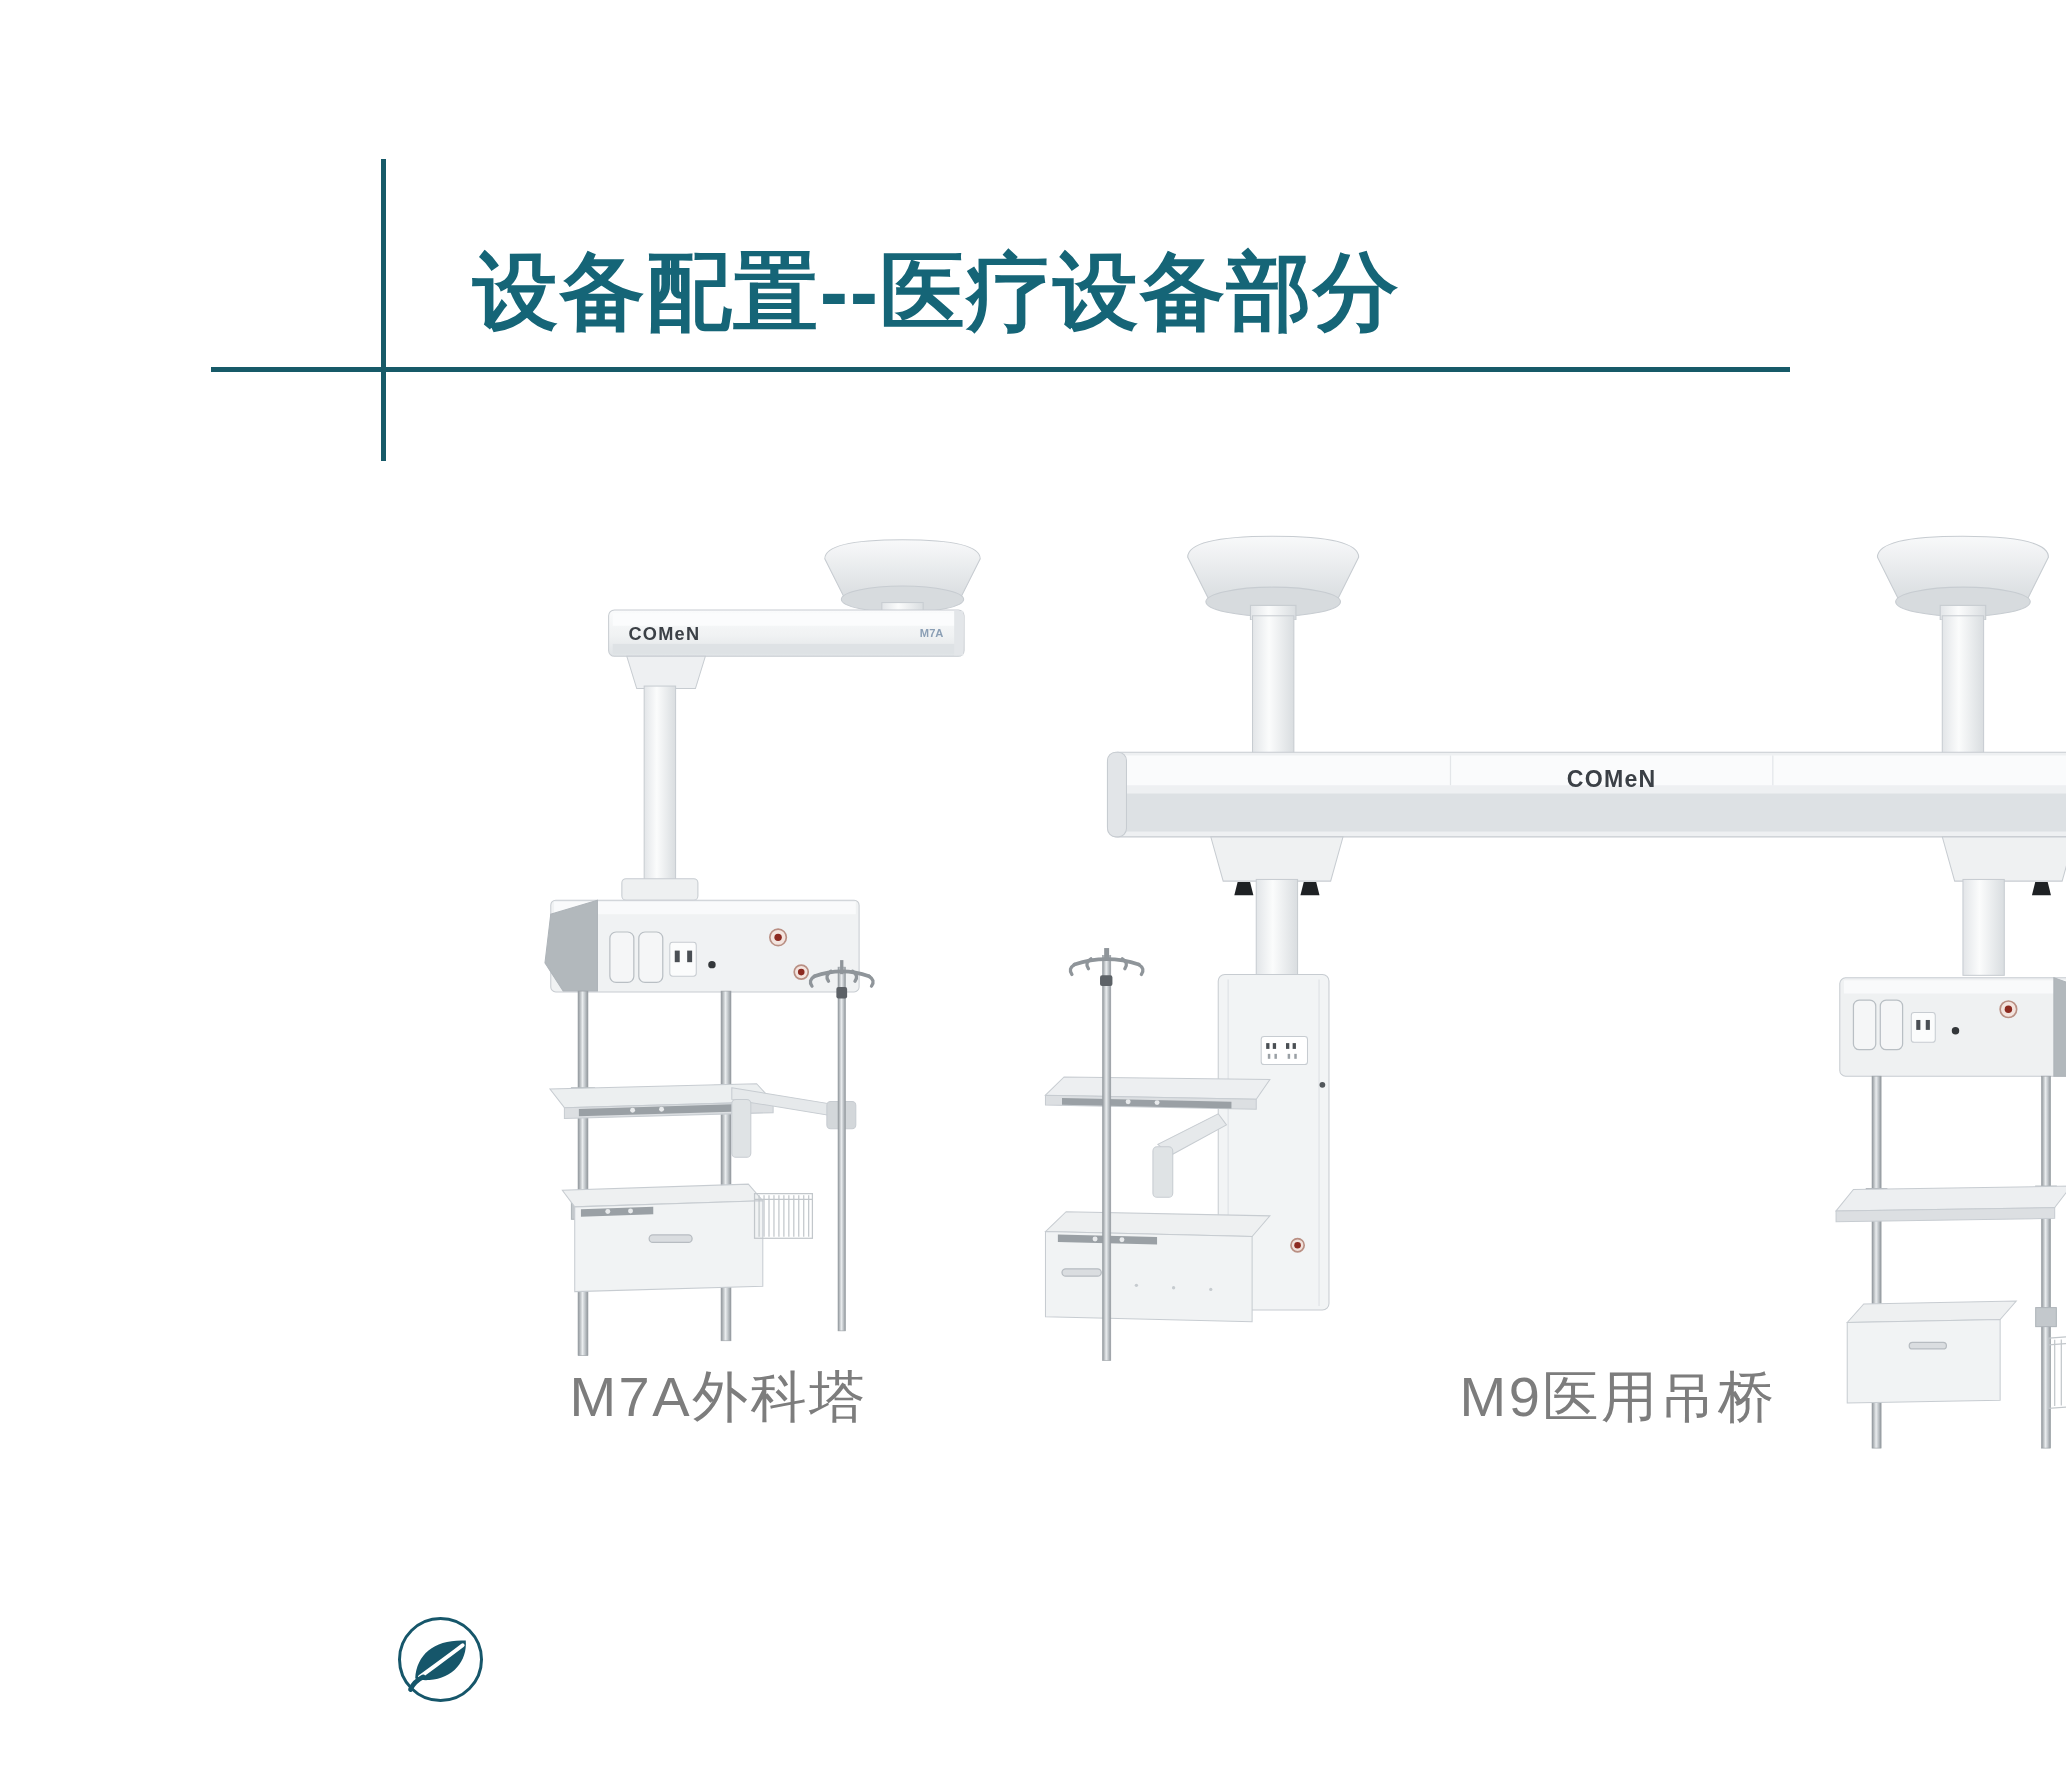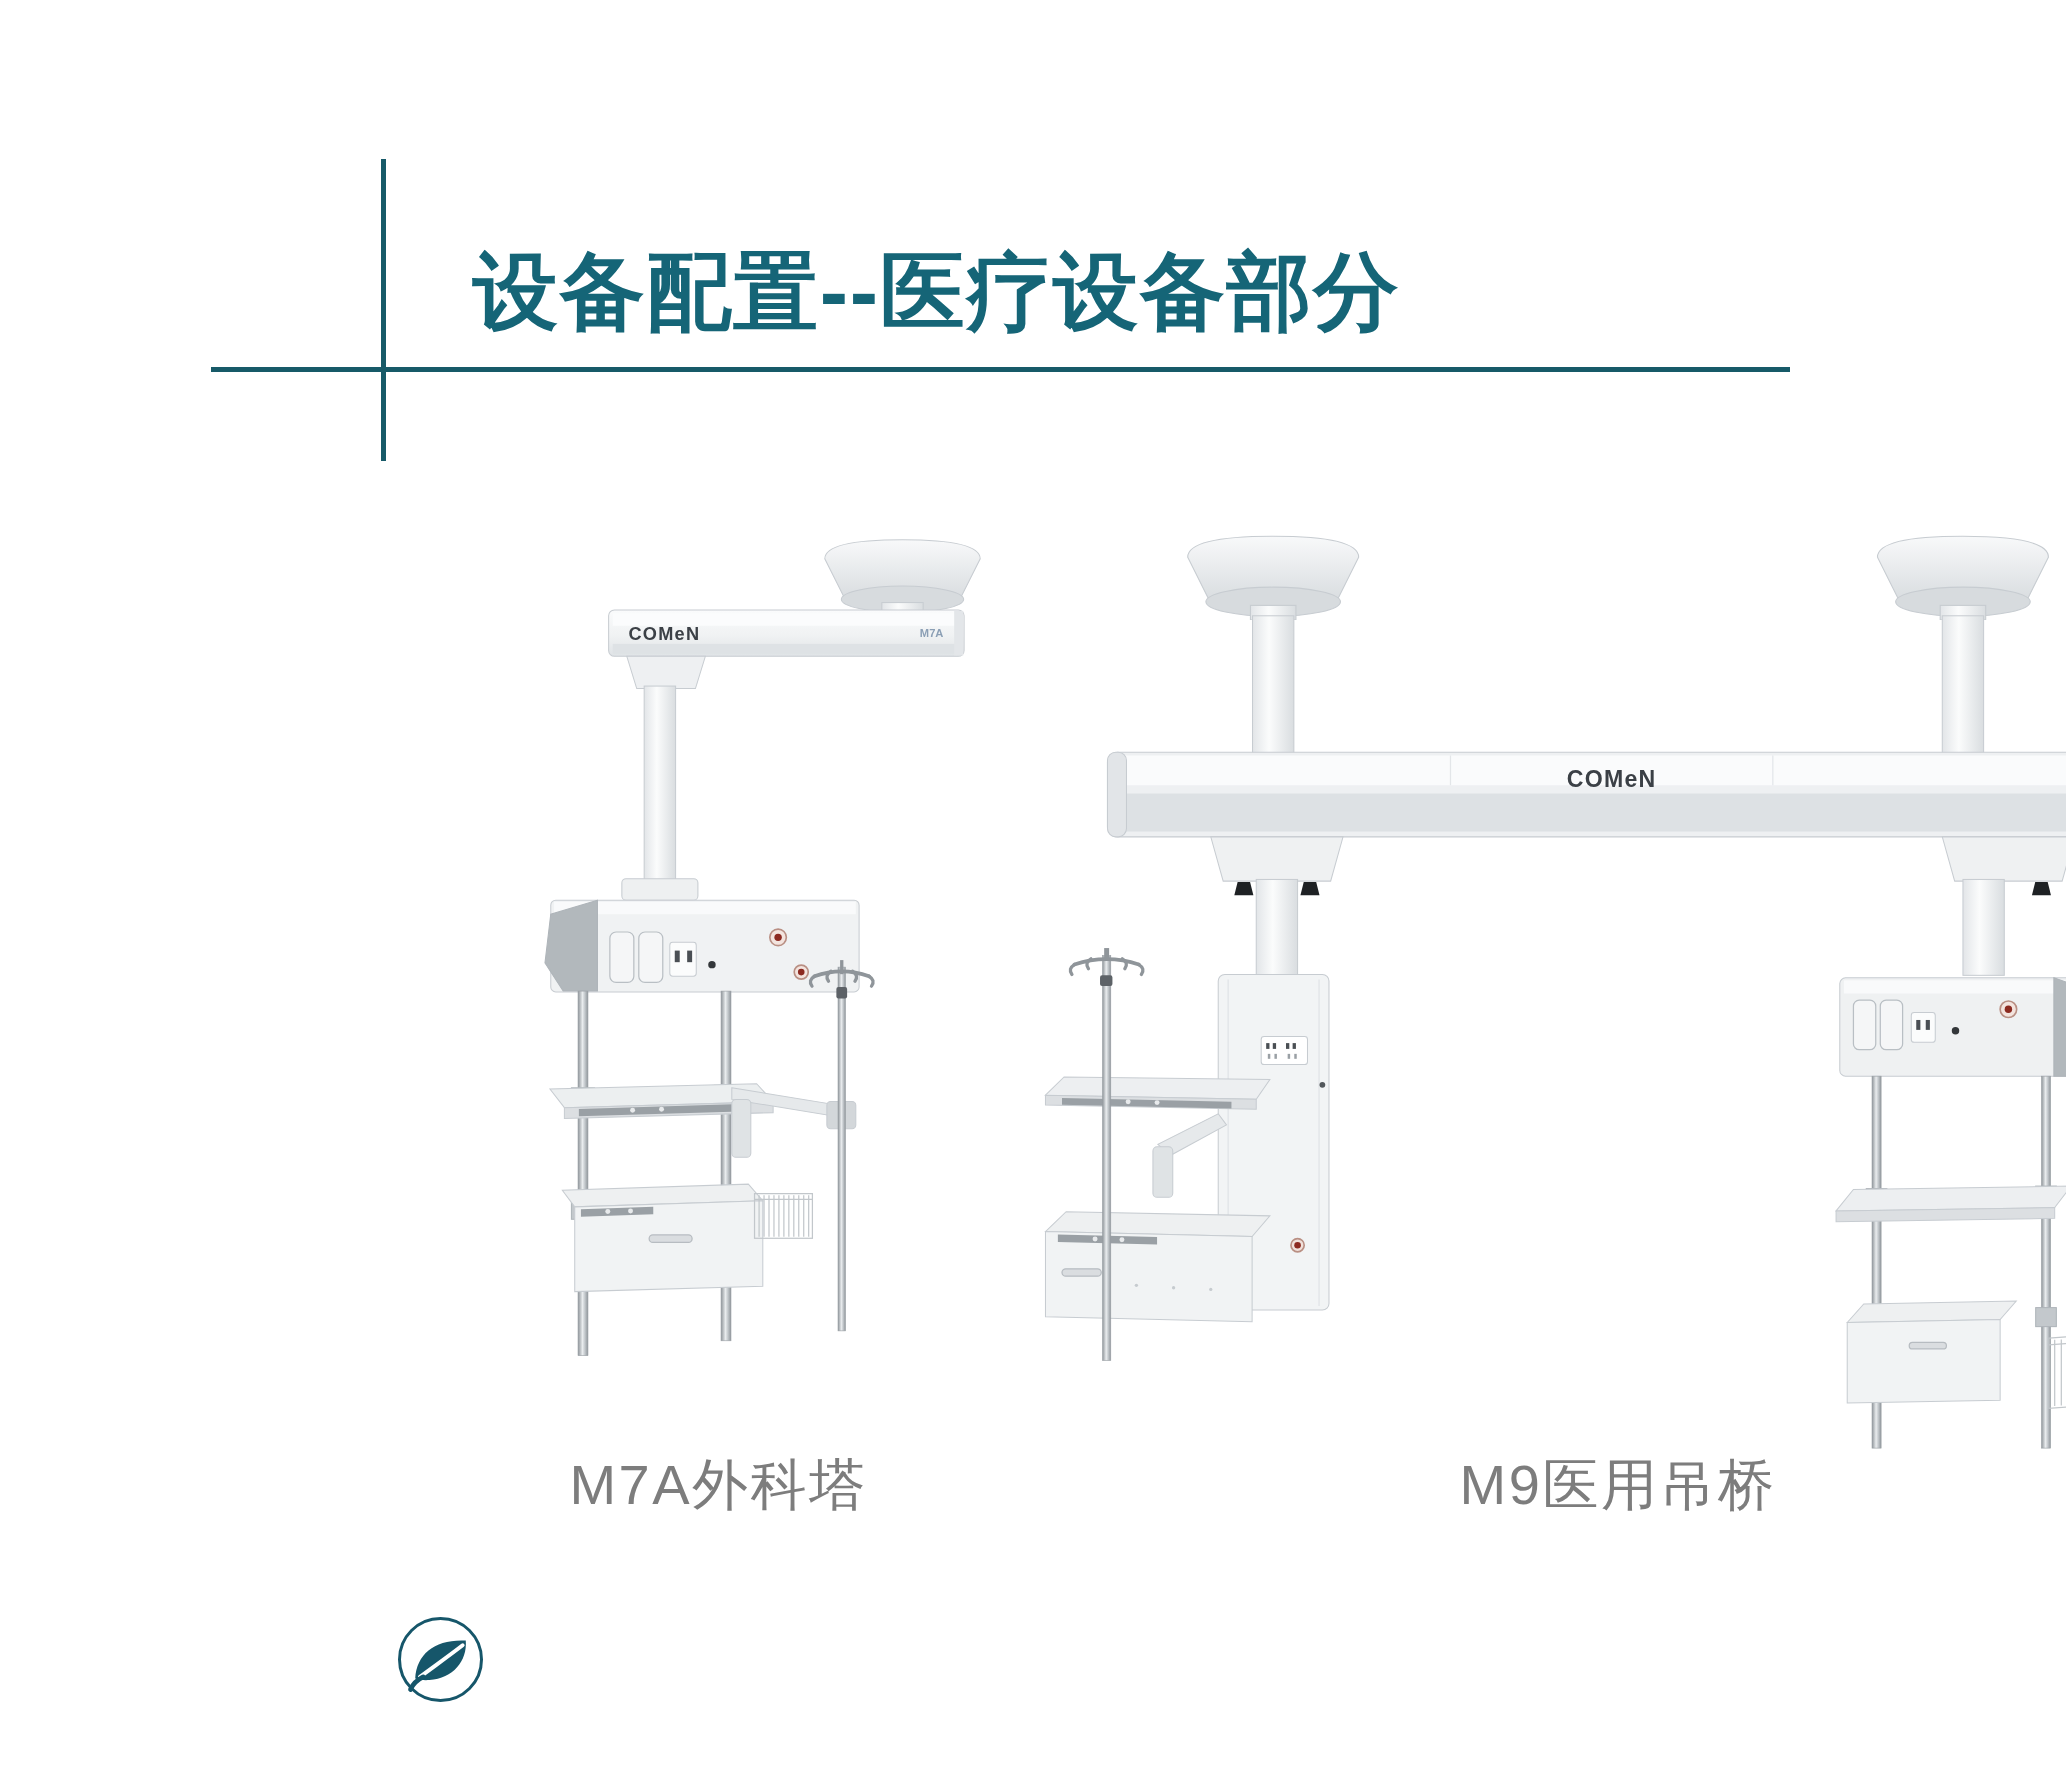--- a/index.html
+++ b/index.html
@@ -25,21 +25,21 @@
     white-space:nowrap;
   }
 
   
   .fig{display:block;}
   .fig svg{display:block;width:100%;height:100%;}
   #fig-m7a{left:525px;top:529px;width:488px;height:868px;}
   #fig-m9 {left:1033px;top:529px;width:1116px;height:934px;}
 
   .caption{
-    top:1448px;height:74px;
+    top:1360px;height:74px;
     font-size:56px;font-weight:300;color:#7D7D7D;text-align:center;
     letter-spacing:2.5px;white-space:nowrap;
   }
   #cap-m7a{left:479px;width:479px;}
   #cap-m9 {left:1370px;width:496px;}
 
   
   .logo{
     left:398px;top:1617px;width:85px;height:85px;border-radius:50%;
     border:3.7px solid #16566A;background:#fff;box-sizing:border-box;

